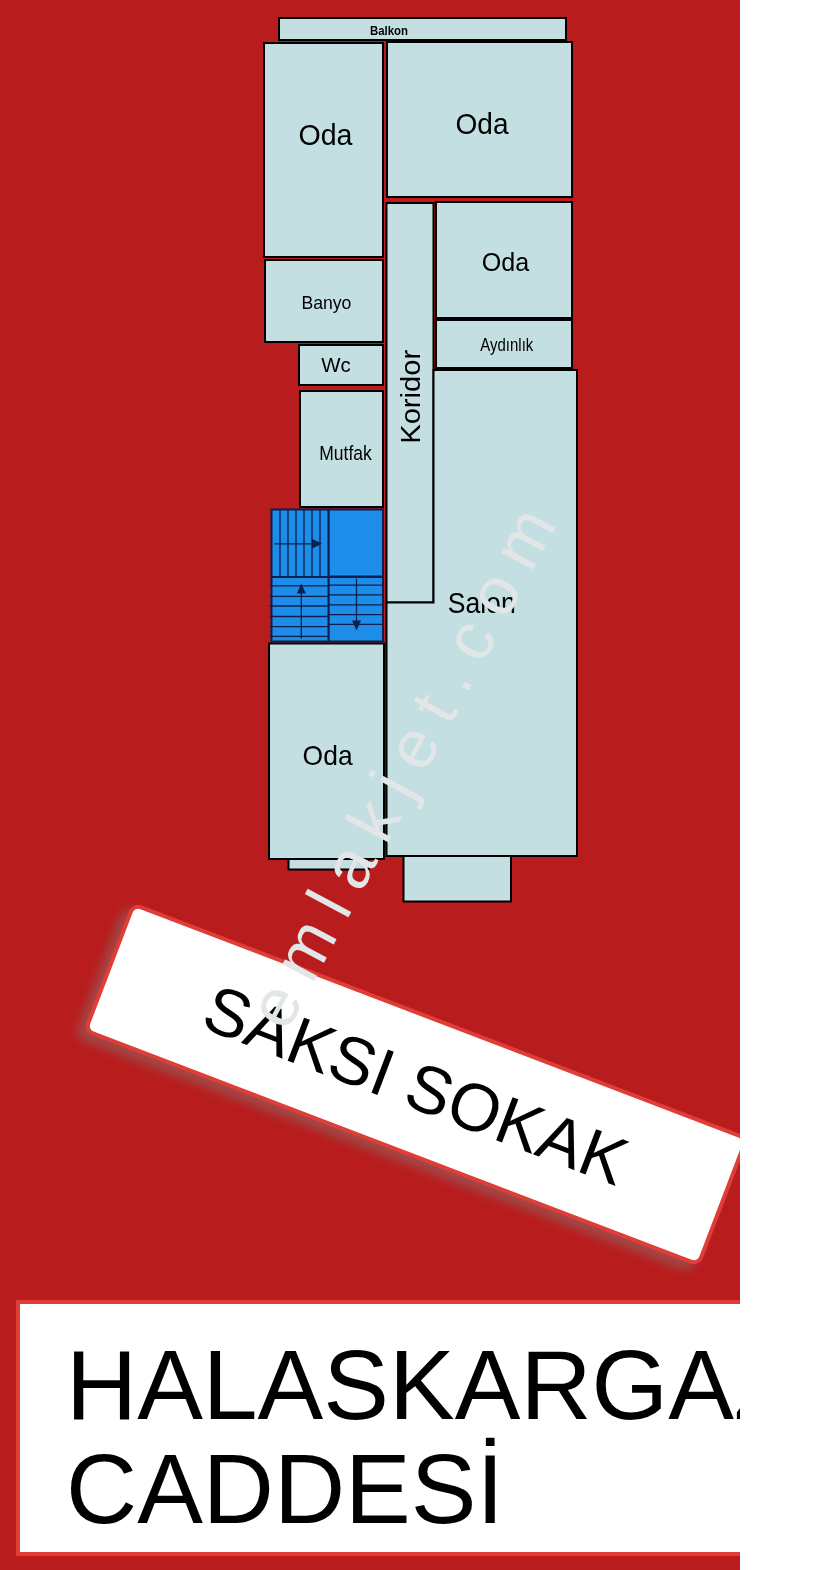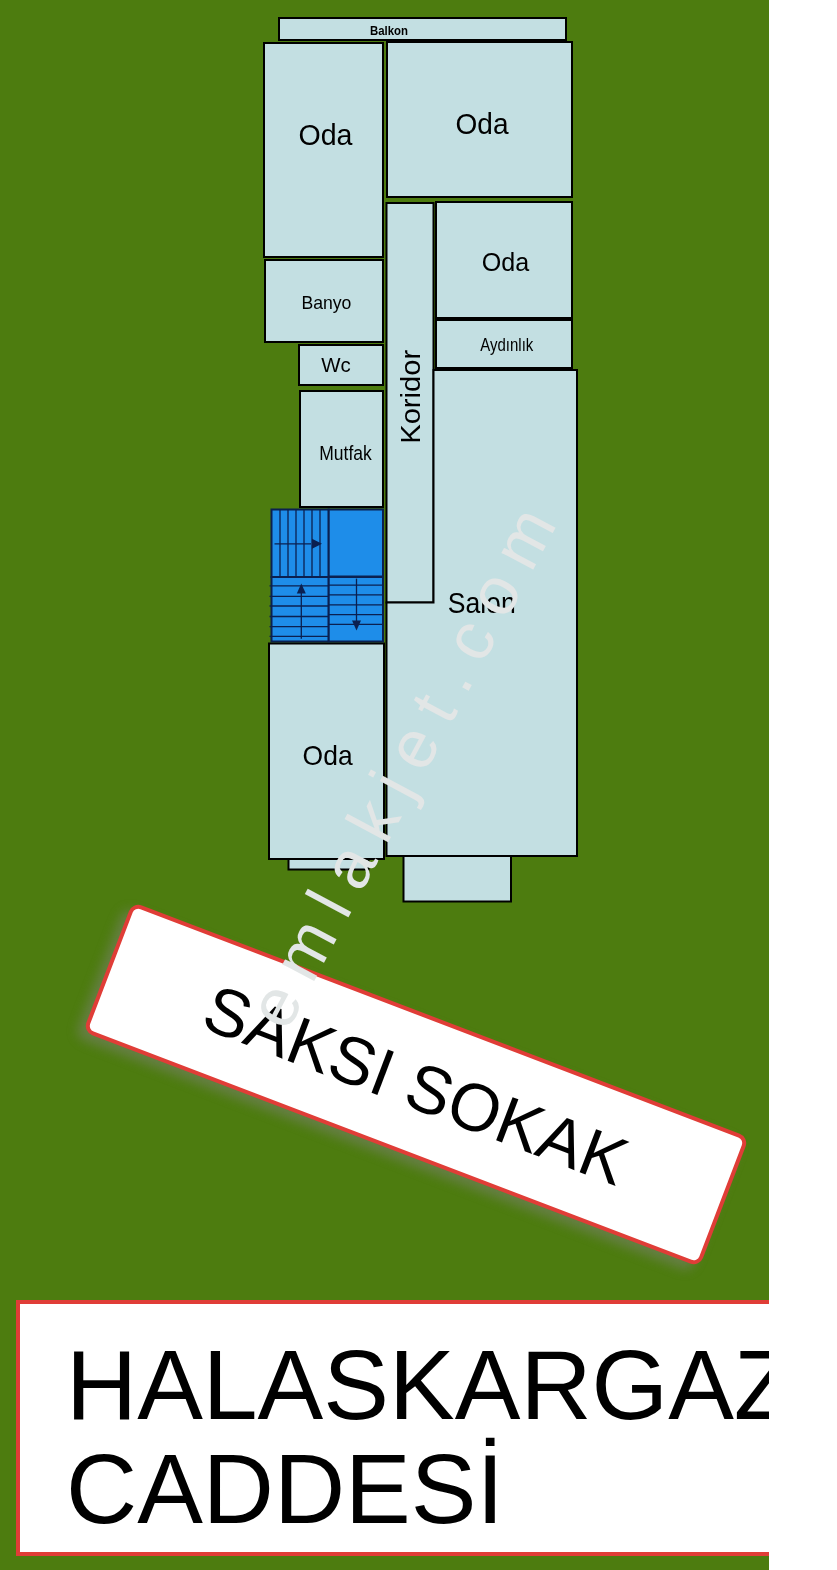--- a/index.html
+++ b/index.html
@@ -1,18 +1,18 @@
 <!DOCTYPE html>
 <html><head>
 <meta charset="utf-8">
 <style>
   html,body{margin:0;padding:0;background:#fff;}
   *{-webkit-font-smoothing:antialiased;}
-  #page{position:relative;width:769px;height:1570px;background:#4d7c0f;overflow:hidden;
-        font-family:"Liberation Sans",sans-serif;}
+  #page{position:relative;width:712px;height:1570px;background:#b91c1c;overflow:hidden;
+        font-family:"Liberation Sans",sans-serif;padding-left:28px;}
   .abs{position:absolute;}
   #wm{position:absolute;left:-218px;top:699px;width:1238px;height:136px;
       transform:rotate(-62deg);transform-origin:619px 68px;
       font-size:68px;letter-spacing:16px;padding-left:16px;box-sizing:border-box;
       color:#e2e6e6;text-align:center;line-height:136px;
       z-index:5;pointer-events:none;}
   #sign1{position:absolute;left:86px;top:1014.5px;width:652px;height:131px;
          background:#fff;border:4px solid #e03d37;border-radius:10px;
          transform:rotate(20.9deg);
          box-shadow:-6px 8px 11px rgba(130,130,130,0.45);

